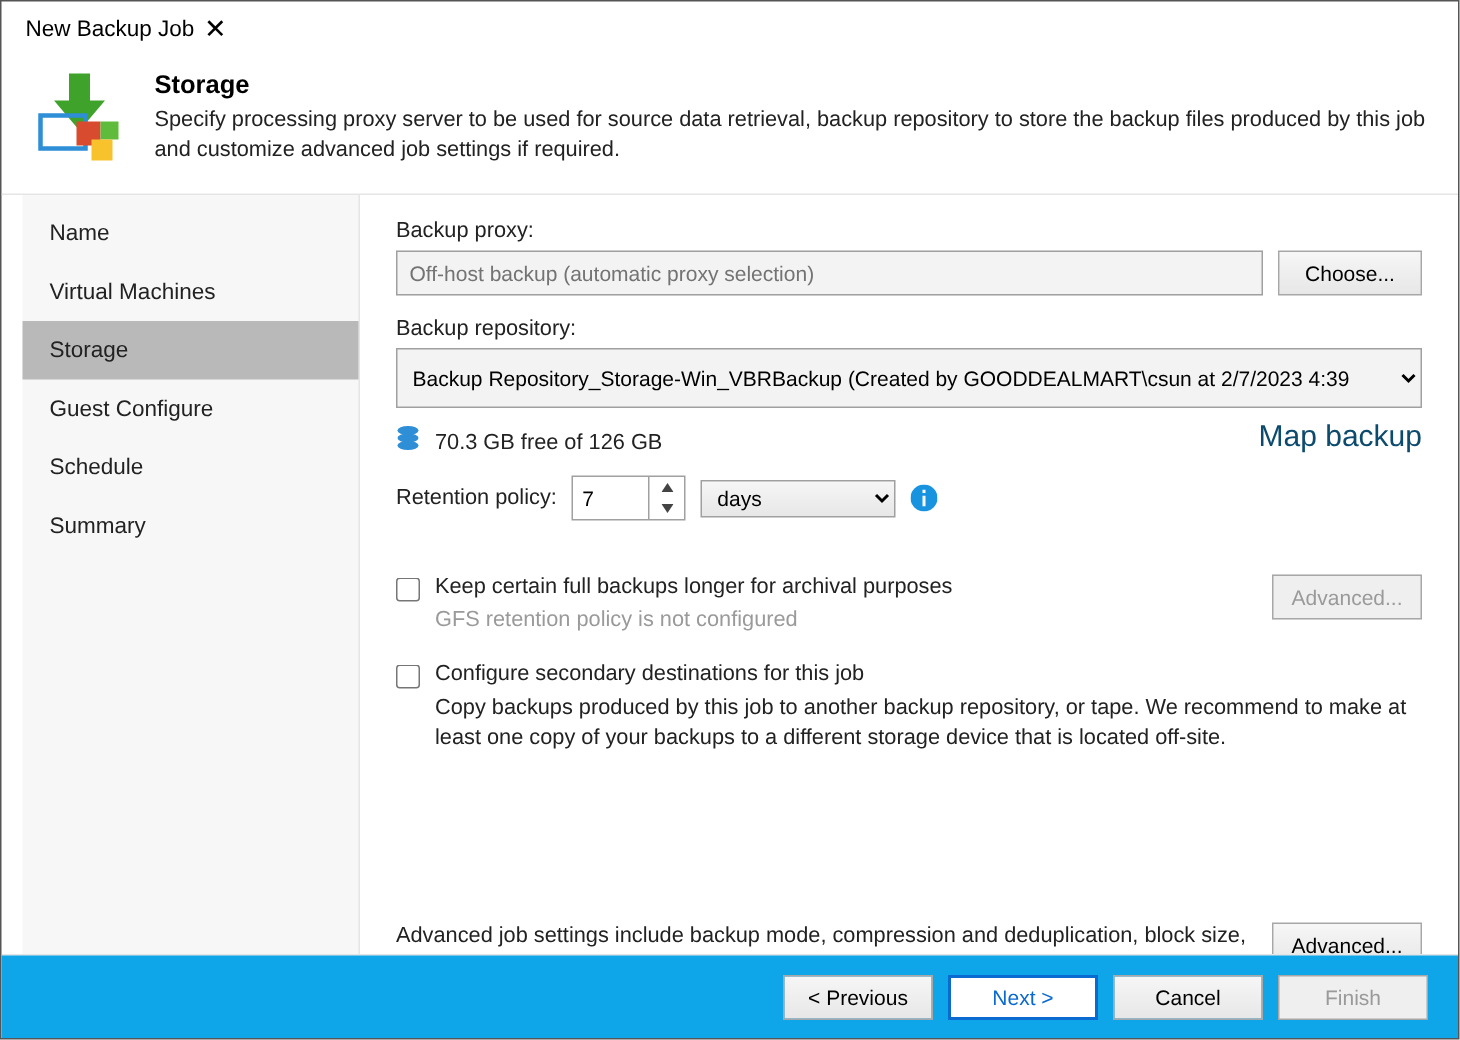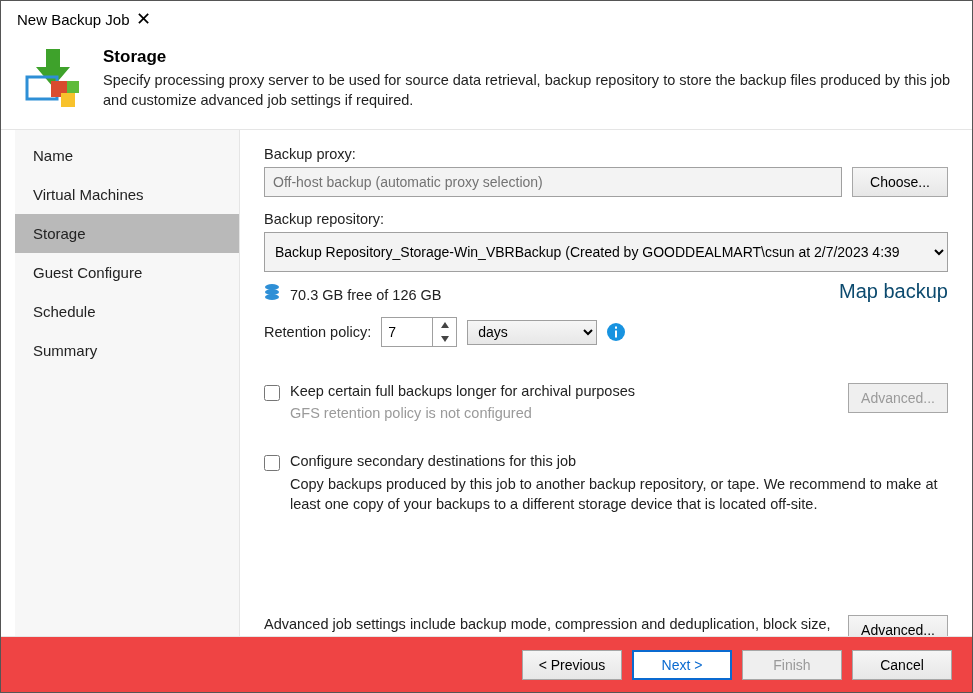--- a/index.html
+++ b/index.html
@@ -32,25 +32,25 @@
 .spin { width: 26px; display: flex; flex-direction: column; border-left: 1px solid #a0a0a0; }
 .spin div { flex: 1; display: flex; align-items: center; justify-content: center; cursor: pointer; }
 .spin svg { width: 8px; height: 6px; }
 .unit-select { width: 130px; height: 25px; border: 1px solid #a0a0a0; background: linear-gradient(#f6f6f6,#e7e7e7); font-size: 14px; padding: 0 6px; }
 .info-icon { width: 18px; height: 18px; }
 .chk-row { display: flex; align-items: flex-start; gap: 10px; }
 .chk { width: 16px; height: 16px; margin-top: 2px; flex-shrink: 0; cursor: pointer; }
 .chk-body { flex: 1; }
 .sub-note { color: #9a9a9a; margin-top: 6px; }
 .desc { margin-top: 6px; line-height: 1.35; }
-.block-gfs { display: flex; gap: 21px; margin-bottom: 32px; }
+.block-gfs { display: flex; gap: 21px; margin-bottom: 20px; }
 .block-gfs .left { flex: 1; }
 .adv-row { display: flex; gap: 16px; align-items: flex-start; margin-top: auto; padding-top: 18px; }
 .adv-row .txt { flex: 1; font-size: 14.5px; line-height: 1.35; }
-.footer { position: absolute; bottom: 0; left: 0; right: 0; height: 56px; border-top: 1px solid #e5e5e5; display: flex; justify-content: flex-end; align-items: center; gap: 10px; padding: 0 20px; background: #ef4444; }
+.footer { position: absolute; bottom: 0; left: 0; right: 0; height: 56px; border-top: 1px solid #e5e5e5; display: flex; justify-content: flex-end; align-items: center; gap: 10px; padding: 0 20px; background: #0ea5e9; }
 .footer .btn { min-width: 100px; }
 </style>
 </head>
 <body>
 
 <div class="titlebar">
   <span>New Backup Job</span>
   <span class="close">✕</span>
 </div>
 
@@ -156,15 +156,15 @@
       <div class="txt">Advanced job settings include backup mode, compression and deduplication, block size, notification settings, automated post-job activity and other settings.</div>
       <button class="btn">Advanced...</button>
     </div>
 
   </div>
 </div>
 
 <div class="footer">
   <button class="btn">&lt; Previous</button>
   <button class="btn primary">Next &gt;</button>
+  <button class="btn">Cancel</button>
   <button class="btn" disabled="">Finish</button>
-  <button class="btn">Cancel</button>
 </div>
 
 </body></html>

